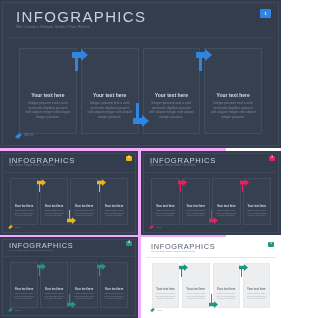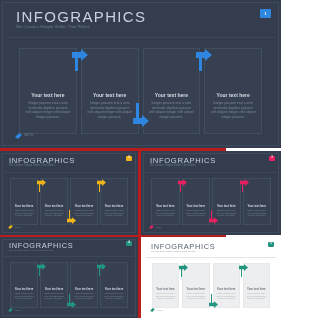--- a/index.html
+++ b/index.html
@@ -1,21 +1,21 @@
 <!DOCTYPE html>
 <html><head>
 <meta charset="utf-8">
 <style>
   html,body{margin:0;padding:0;}
   body{
     width:281px;height:318px;overflow:hidden;
     background:#ffffff;
     font-family:"Liberation Sans", sans-serif;
   }
-  .page{position:relative;width:226px;height:318px;background:#b91c1c;}
+  .page{position:relative;width:226px;height:318px;background:#f0abfc;}
 
   
   .slide{position:absolute;overflow:hidden;box-sizing:border-box;}
   .slide.dark{background:#333d4d;}
   .slide.dark .inner{position:absolute;inset:2px;border:1px solid #3f4a5c;box-sizing:border-box;}
   .slide.light{background:#ffffff;}
   .slide.light .inner{position:absolute;inset:2px;box-sizing:border-box;}
 
   .titlewrap{position:absolute;}
   .ttl{

